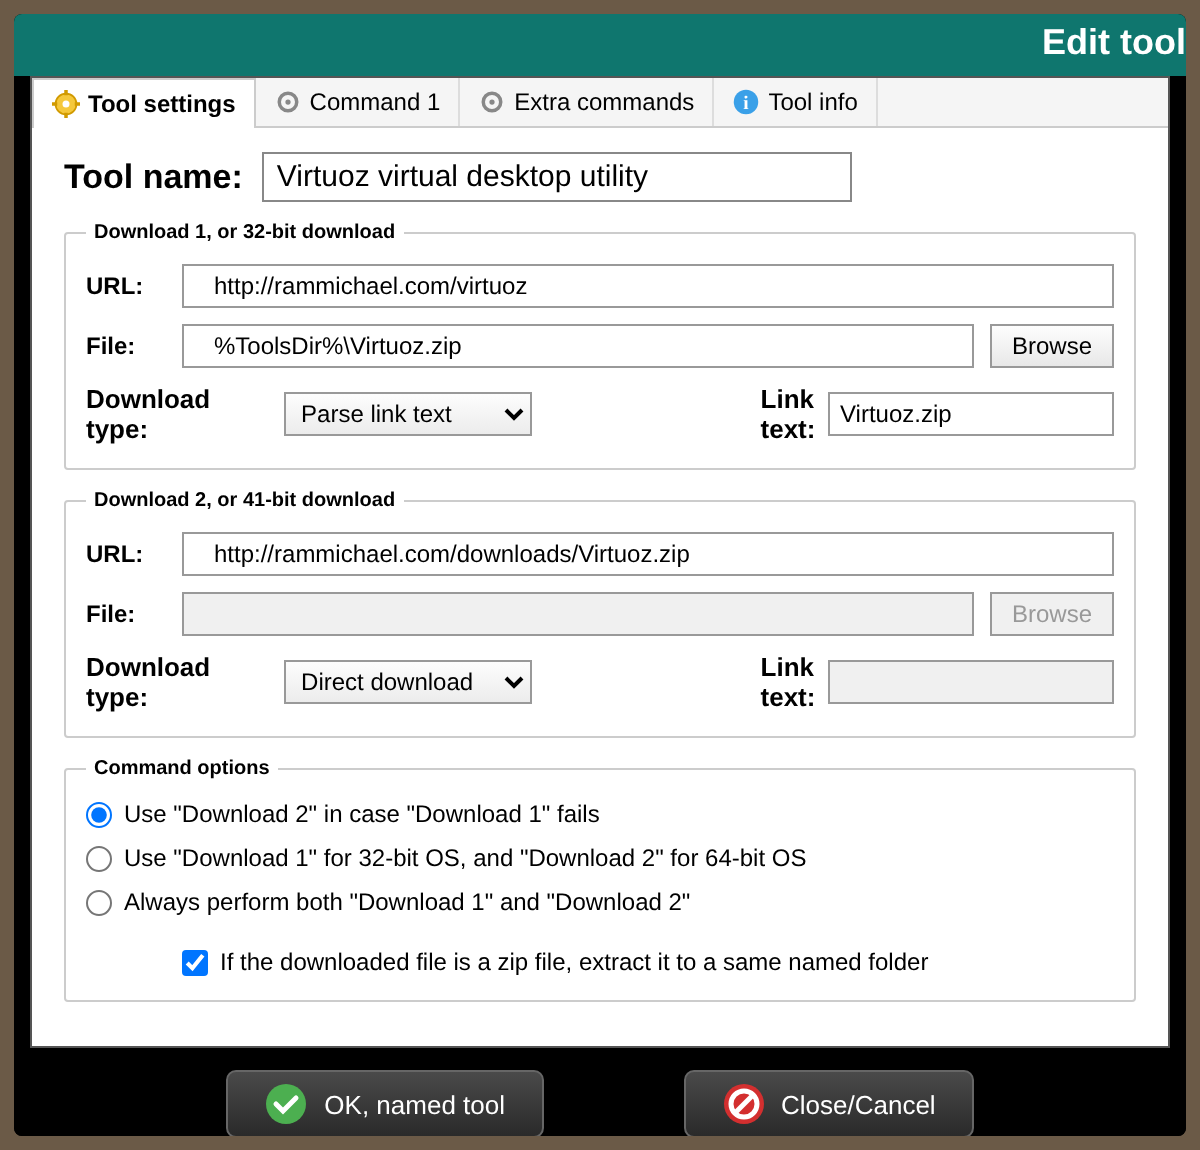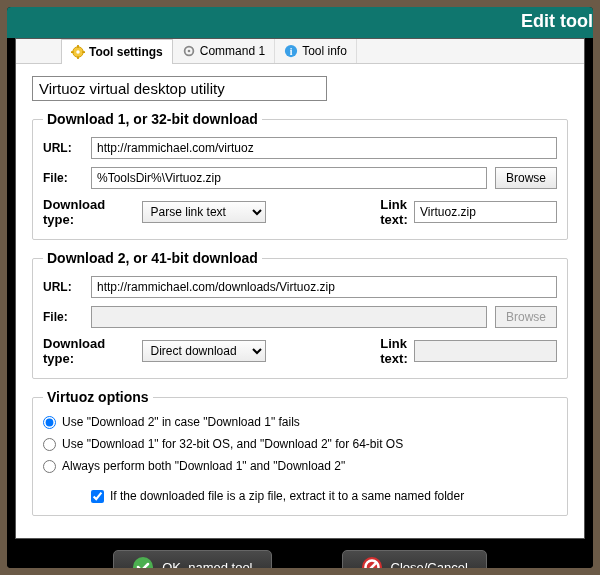--- a/index.html
+++ b/index.html
@@ -1,35 +1,35 @@
 <!DOCTYPE html>
 <html><head>
 <meta charset="utf-8">
 <style>
 * { box-sizing: border-box; margin: 0; padding: 0; }
 body { font-family: Arial, sans-serif; font-size: 12px; background: #6b5a47; }
 .outer { width: 600px; height: 575px; background: #6b5a47; padding: 7px; }
 .window { width: 100%; height: 100%; background: #000; border-radius: 4px; overflow: hidden; display: flex; flex-direction: column; }
 .titlebar { background: #0f766e; color: #fff; text-align: right; font-weight: bold; font-size: 18px; padding: 4px 0 6px; }
 .content { background: #fff; margin: 0 8px 0 8px; flex: 1; border: 1px solid #555; }
-.tabs { display: flex; border-bottom: 1px solid #ccc; background: #f5f5f5; padding-left: 45px; }
+.tabs { display: flex; border-bottom: 1px solid #ccc; background: #f5f5f5; }
 .tab { padding: 5px 9px; display: flex; align-items: center; gap: 4px; font-size: 12px; border-right: 1px solid #ddd; cursor: pointer; }
 .tab.active { background: #fff; font-weight: bold; border-top: 1px solid #ccc; border-left: 1px solid #ccc; border-right: 1px solid #ccc; margin-bottom: -1px; }
 .tab-icon { width: 14px; height: 14px; display: inline-flex; align-items: center; justify-content: center; }
 .tab-icon svg { width: 14px; height: 14px; }
 .panel { padding: 12px 16px; }
 .name-row { display: flex; align-items: center; gap: 10px; margin-bottom: 10px; }
 .name-label { font-size: 17px; font-weight: bold; }
 .name-input { font-size: 15px; padding: 3px 6px; width: 295px; border: 1px solid #888; }
 fieldset { border: 1px solid #ccc; border-radius: 2px; padding: 10px 10px 12px; margin-bottom: 10px; }
-legend { font-size: 14px; font-weight: bold; padding: 0 4px; }
+legend { font-size: 10px; font-weight: bold; padding: 0 4px; }
 .row { display: flex; align-items: center; gap: 8px; margin-bottom: 8px; }
 .row:last-child { margin-bottom: 0; }
 .field-label { width: 40px; font-weight: bold; font-size: 12px; }
-.text-input { flex: 1; padding: 3px 5px; border: 1px solid #999; font-size: 12px; height: 22px; }
+.text-input { flex: 1; padding: 3px 15px; border: 1px solid #999; font-size: 12px; height: 22px; }
 .browse-btn { padding: 2px 10px; border: 1px solid #999; background: linear-gradient(#fdfdfd,#e8e8e8); font-size: 12px; height: 22px; cursor: pointer; }
 .browse-btn:disabled { color: #999; background: #f0f0f0; cursor: default; }
 .dt-row { display: flex; align-items: center; gap: 6px; }
 .dt-label { font-weight: bold; font-size: 13px; }
 .select { width: 130px; height: 22px; border: 1px solid #999; background: linear-gradient(#fdfdfd,#ececec); font-size: 12px; padding: 0 4px; }
 .lt-label { font-weight: bold; font-size: 13px; margin-left: 72px; width: 65px; padding-left: 36px; }
 .lt-input { width: 143px; padding: 3px 5px; border: 1px solid #999; font-size: 12px; height: 22px; }
 .text-input:disabled, .lt-input:disabled { background: #f0f0f0; color: #999; }
 .opt-row { display: flex; align-items: center; gap: 6px; margin-bottom: 8px; font-size: 12px; }
 .opt-row:last-child { margin-bottom: 0; margin-left: 48px; }
@@ -67,30 +67,40 @@
               <svg viewBox="0 0 16 16">
                 <circle cx="8" cy="8" r="5" fill="none" stroke="#888" stroke-width="2"></circle>
                 <circle cx="8" cy="8" r="1.5" fill="#888"></circle>
               </svg>
             </span>
         <span>Command 1</span>
       </div>
       <div class="tab">
         <span class="tab-icon">
               <svg viewBox="0 0 16 16">
+                <circle cx="8" cy="8" r="5" fill="none" stroke="#888" stroke-width="2"></circle>
+                <circle cx="8" cy="8" r="1.5" fill="#888"></circle>
+              </svg>
+            </span>
+        <span>Extra commands</span>
+      </div>
+      <div class="tab">
+        <span class="tab-icon">
+              <svg viewBox="0 0 16 16">
                 <circle cx="8" cy="8" r="7" fill="#3aa0e8"></circle>
                 <text x="8" y="12" text-anchor="middle" fill="#fff" font-size="11" font-weight="bold" font-family="Georgia">i</text>
               </svg>
             </span>
         <span>Tool info</span>
       </div>
     </div>
 
     <div class="panel">
       <div class="name-row">
+        <span class="name-label">Tool name:</span>
         <input class="name-input" value="Virtuoz virtual desktop utility" style="">
       </div>
 
       <fieldset>
         <legend>Download 1, or 32-bit download</legend>
         <div class="row">
           <span class="field-label">URL:</span>
           <input class="text-input" value="http://rammichael.com/virtuoz" style="">
         </div>
         <div class="row">
@@ -119,21 +129,21 @@
         </div>
         <div class="dt-row">
           <span class="dt-label">Download type:</span>
           <select class="select"><option>Direct download</option></select>
           <span class="lt-label">Link text:</span>
           <input class="lt-input" disabled="" value="" style="">
         </div>
       </fieldset>
 
       <fieldset>
-        <legend>Virtuoz options</legend>
+        <legend>Command options</legend>
         <div class="opt-row">
           <input type="radio" name="dlopt" checked="" style="">
           <span>Use "Download 2" in case "Download 1" fails</span>
         </div>
         <div class="opt-row">
           <input type="radio" name="dlopt" style="">
           <span>Use "Download 1" for 32-bit OS, and "Download 2" for 64-bit OS</span>
         </div>
         <div class="opt-row">
           <input type="radio" name="dlopt" style="">

